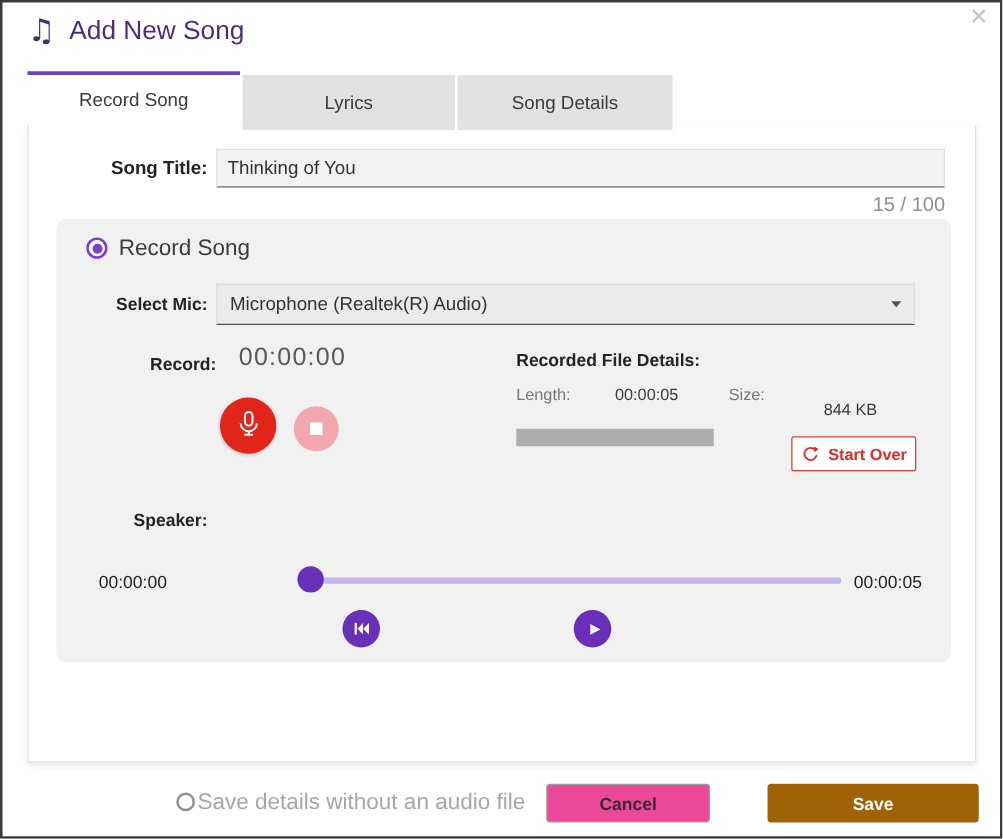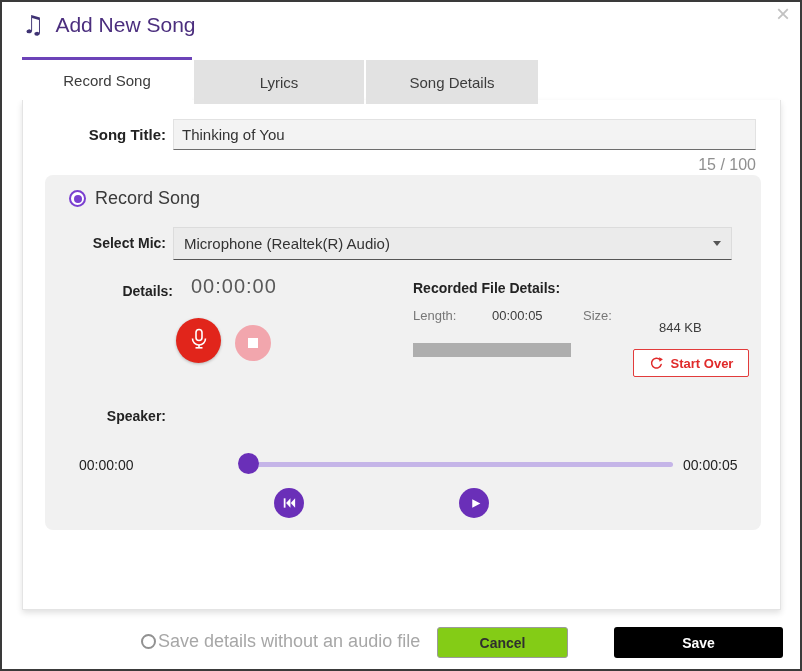--- a/index.html
+++ b/index.html
@@ -110,21 +110,21 @@
 
   .details-title { position: absolute; left: 368px; top: 105px; }
   .detail-lbl { position: absolute; top: 133px; font-size: 13px; color: #777; }
   .detail-val { position: absolute; top: 133px; font-size: 13px; color: #3c3c3c; }
   .len-lbl  { left: 368px; }  .len-val  { left: 447px; }
   .size-lbl { left: 538px; }  .size-val { left: 614px; margin-top: 12px; }
 
   .progress-bar { position: absolute; left: 368px; top: 168px; width: 158px; height: 14px; background: #aeaeae; }
 
   .start-over-btn {
-    position: absolute; left: 588px; top: 174px; width: 116px; height: 28px;
+    position: absolute; left: 588px; top: 174px; width: 100px; height: 28px;
     background: #fff; border: 1px solid #e23b3b; border-radius: 2px;
     color: #e02a2a; font-weight: bold; font-size: 13px;
     display: flex; align-items: center; justify-content: center; gap: 7px;
     cursor: pointer; font-family: "Liberation Sans", sans-serif;
   }
 
   .slider-row { position: absolute; left: 0; top: 278px; width: 716px; height: 22px; }
   .time-left  { position: absolute; left: 34px;  top: 4px; font-size: 14px; color: #222; }
   .time-right { position: absolute; left: 638px; top: 4px; font-size: 14px; color: #222; }
   .slider-track {
@@ -145,27 +145,27 @@
   .skip-btn { left: 229px; top: 313px; }
   .play-btn { left: 414px; top: 313px; }
 
   
   .footer-radio-row { position: absolute; left: 139px; top: 629px; display: flex; align-items: center; gap: 2px; cursor: pointer; }
   .radio-off { width: 15px; height: 15px; border-radius: 50%; border: 2px solid #919191; background: #fff; }
   .footer-radio-label { font-size: 18px; color: #a7a7a7; }
 
   .cancel-btn {
     position: absolute; left: 435px; top: 625px; width: 131px; height: 31px;
-    background: #84cc16; border: 1px solid #9b9b9b; border-radius: 3px;
+    background: #ec4899; border: 1px solid #9b9b9b; border-radius: 3px;
     font-size: 14px; font-weight: 600; color: #2f2f2f;
     font-family: "Liberation Sans", sans-serif; cursor: pointer;
   }
   .save-btn {
     position: absolute; left: 612px; top: 625px; width: 169px; height: 31px;
-    background: #000000; border: none; border-radius: 3px;
+    background: #a16207; border: none; border-radius: 3px;
     font-size: 14px; font-weight: 600; color: #fff;
     font-family: "Liberation Sans", sans-serif; cursor: pointer;
   }
 </style>
 </head>
 <body>
 
 <div class="dialog">
 
   <div class="header">
@@ -192,21 +192,21 @@
         <span class="radio-on"></span>
         <span class="radio-row-label">Record Song</span>
       </div>
 
       <div class="lbl mic-label">Select Mic:</div>
       <div class="dropdown mic">
         <span class="dropdown-text">Microphone (Realtek(R) Audio)</span>
         <span class="caret"></span>
       </div>
 
-      <div class="lbl record-label">Details:</div>
+      <div class="lbl record-label">Record:</div>
       <div class="timer">00:00:00</div>
 
       <button class="mic-btn">
         <span>
           <svg width="20" height="22" viewBox="0 0 20 22">
             <rect x="7" y="1.5" width="6" height="11" rx="3" fill="none" stroke="#fff" stroke-width="1.6"></rect>
             <path d="M3.5 10.5a6.5 6.5 0 0 0 13 0" fill="none" stroke="#fff" stroke-width="1.6"></path>
             <line x1="10" y1="17" x2="10" y2="19.4" stroke="#fff" stroke-width="1.6"></line>
             <line x1="6.5" y1="19.8" x2="13.5" y2="19.8" stroke="#fff" stroke-width="1.6"></line>
           </svg>

